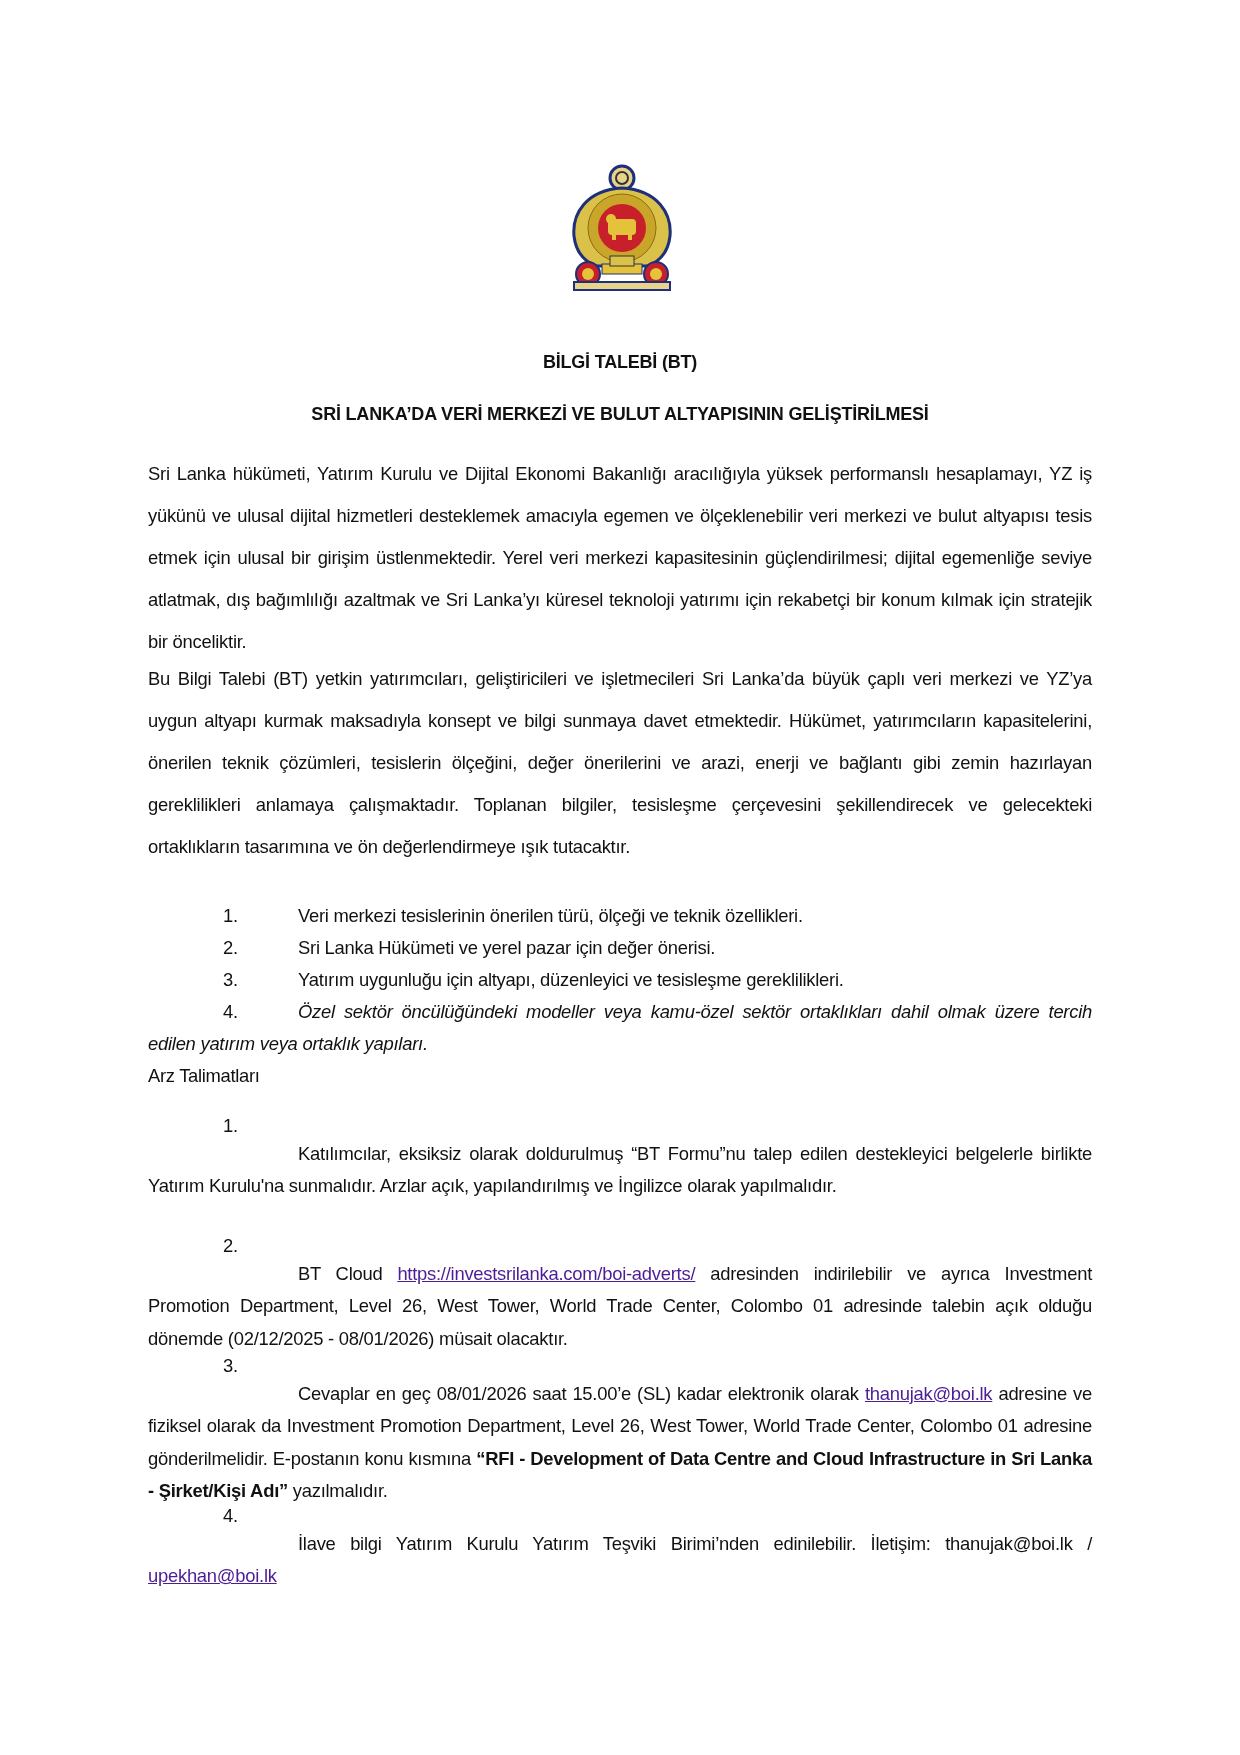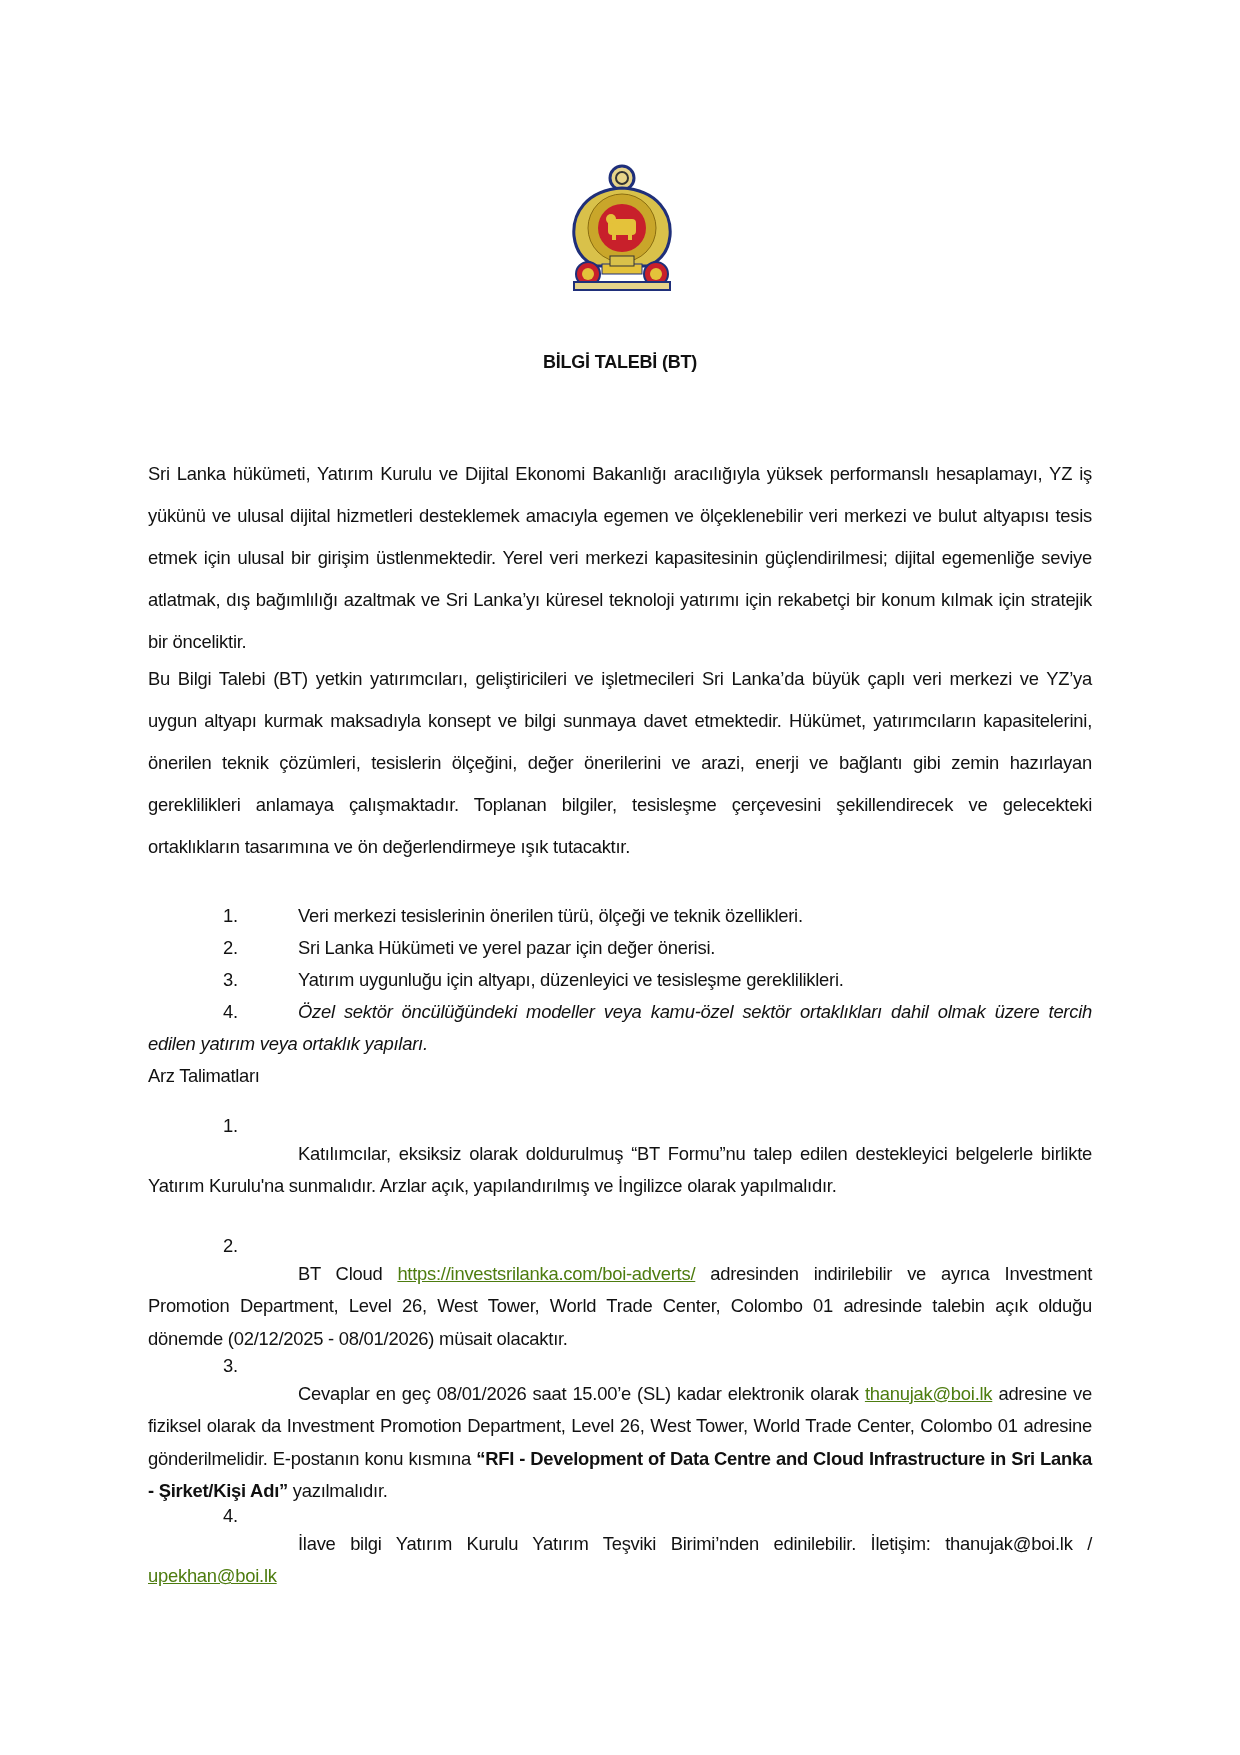--- a/index.html
+++ b/index.html
@@ -24,21 +24,21 @@
   .li4 { top: 996px; }
   .li4 .wrap { text-indent: 150px; text-align: justify; text-align-last: left; font-style: italic; }
   .li4 .numabs { position: absolute; left: 75px; top: 0; }
   .section-h { position: absolute; left: 148px; top: 1060px; font-weight: normal;
                font-size: 18.4px; line-height: 32px; letter-spacing: -0.3px; }
   .instr { position: absolute; left: 148px; width: 944px; font-size: 18.4px;
            line-height: 32.3px; letter-spacing: -0.25px; text-align: justify; text-align-last: left; }
   .instr .n { position: absolute; left: 75px; top: 0; }
   .instr .body { text-indent: 150px; margin-top: 28px; }
   .i1 { top: 1110px; } .i2 { top: 1230px; } .i3 { top: 1350px; } .i4 { top: 1500px; }
-  a.link { color: #4d7c0f; text-decoration: underline; }
+  a.link { color: #4c1d95; text-decoration: underline; }
   b { font-weight: bold; }
 </style>
 </head>
 <body>
 
 <div class="page">
 
   <svg class="emblem" viewBox="0 0 112 128">
     <circle cx="56" cy="14" r="12" fill="#e7d48a" stroke="#1f2f7a" stroke-width="3"></circle>
     <circle cx="56" cy="14" r="6" fill="none" stroke="#333" stroke-width="2"></circle>
@@ -52,20 +52,21 @@
     <rect x="36" y="100" width="40" height="10" fill="#e4c23a" stroke="#1f2f7a" stroke-width="1"></rect>
     <rect x="44" y="92" width="24" height="10" fill="#d9c14a" stroke="#333" stroke-width="1"></rect>
     <circle cx="22" cy="110" r="12" fill="#c8202b" stroke="#1f2f7a" stroke-width="2"></circle>
     <circle cx="22" cy="110" r="6" fill="#e4c23a"></circle>
     <circle cx="90" cy="110" r="12" fill="#c8202b" stroke="#1f2f7a" stroke-width="2"></circle>
     <circle cx="90" cy="110" r="6" fill="#e4c23a"></circle>
     <rect x="8" y="118" width="96" height="8" fill="#e7d48a" stroke="#1f2f7a" stroke-width="2"></rect>
   </svg>
 
   <div class="title t1">BİLGİ TALEBİ (BT)</div>
+  <div class="title t2">SRİ LANKA’DA VERİ MERKEZİ VE BULUT ALTYAPISININ GELİŞTİRİLMESİ</div>
 
   <div class="para p1">Sri Lanka hükümeti, Yatırım Kurulu ve Dijital Ekonomi Bakanlığı aracılığıyla yüksek performanslı hesaplamayı, YZ iş yükünü ve ulusal dijital hizmetleri desteklemek amacıyla egemen ve ölçeklenebilir veri merkezi ve bulut altyapısı tesis etmek için ulusal bir girişim üstlenmektedir. Yerel veri merkezi kapasitesinin güçlendirilmesi; dijital egemenliğe seviye atlatmak, dış bağımlılığı azaltmak ve Sri Lanka’yı küresel teknoloji yatırımı için rekabetçi bir konum kılmak  için stratejik bir önceliktir.</div>
   <div class="para p2">Bu Bilgi Talebi (BT) yetkin yatırımcıları, geliştiricileri ve işletmecileri Sri Lanka’da büyük çaplı veri merkezi ve YZ’ya uygun altyapı kurmak maksadıyla konsept ve bilgi sunmaya davet etmektedir. Hükümet, yatırımcıların kapasitelerini, önerilen teknik çözümleri, tesislerin ölçeğini, değer önerilerini ve arazi, enerji ve bağlantı gibi zemin hazırlayan gereklilikleri anlamaya çalışmaktadır. Toplanan bilgiler, tesisleşme çerçevesini şekillendirecek ve gelecekteki ortaklıkların tasarımına ve ön değerlendirmeye ışık tutacaktır.</div>
 
   <div class="list-item li1">
     <span class="num">1.</span>
     <span class="itext">Veri merkezi tesislerinin önerilen türü, ölçeği ve teknik özellikleri.</span>
   </div>
   <div class="list-item li2">
     <span class="num">2.</span>

